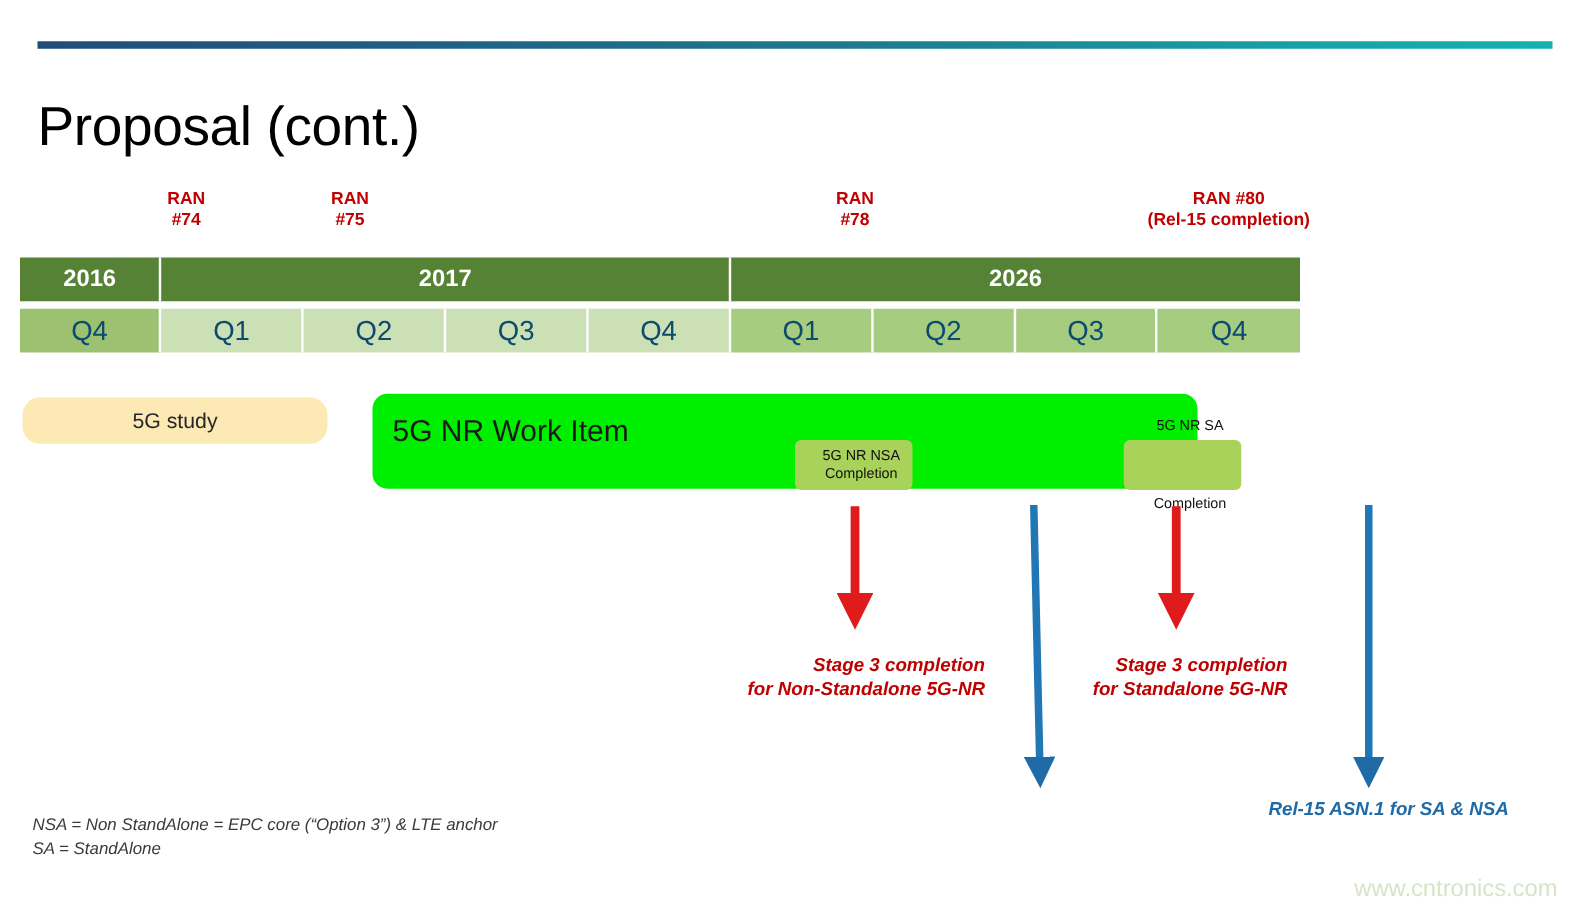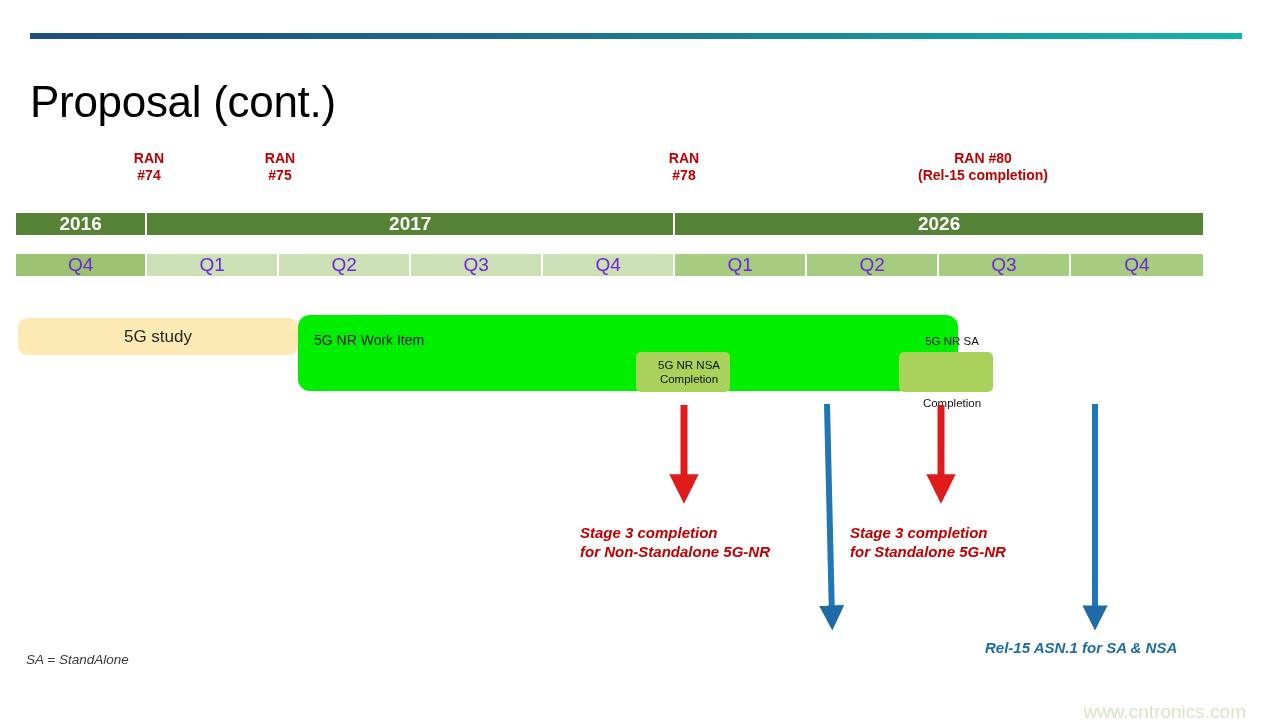--- a/index.html
+++ b/index.html
@@ -51,43 +51,42 @@
     line-height: 17px;
     text-align: center;
     white-space: nowrap;
   }
   .ran-label .l1, .ran-label .l2 { display: block; }
 
   
   .tl-years, .tl-quarters {
     position: absolute;
     left: 16px;
-    width: 1187px;
-    display: flex;
-    align-items: center;
+    width: 1024px;
+    display: flex;
   }
   .tl-years { top: 206px; height: 35px; }
   .tl-quarters { top: 247px; height: 35px; }
 
   .year-cell {
     background: #558234;
     color: #ffffff;
     font-weight: bold;
     font-size: 19px;
     display: flex;
     align-items: center;
     justify-content: center;
     border-right: 2px solid #ffffff;
     box-sizing: border-box;
   }
   .year-cell:last-child { border-right: none; }
 
   .q-cell {
-    color: #6d28d9;
-    font-size: 19px;
+    color: #0c4a6e;
+    font-size: 22px;
     display: flex;
     align-items: center;
     justify-content: center;
     border-right: 2px solid #ffffff;
     box-sizing: border-box;
   }
   .q-cell:last-child { border-right: none; }
   .q-2016 { background: #9CC271; }
   .q-2017 { background: #CBE0B5; }
   .q-2018 { background: #A6CC7F; }
@@ -96,35 +95,36 @@
   .bar {
     position: absolute;
     box-sizing: border-box;
     border-radius: 9px;
     display: flex;
     align-items: center;
   }
   .bar-study {
     left: 18px;
     top: 318px;
-    width: 280px;
+    width: 244px;
     height: 37px;
     background: #FCE9B4;
     justify-content: center;
     color: #262626;
     font-size: 17px;
+    border-radius: 14px;
   }
   .bar-work {
     left: 298px;
     top: 315px;
     width: 660px;
     height: 76px;
     background: #00EE00;
     color: #1a1a1a;
-    font-size: 14px;
+    font-size: 24px;
     padding-left: 16px;
     border-radius: 12px;
   }
   .bar-work .bar-work-label {
     position: absolute;
     left: 16px;
     top: 17px;
   }
   .bar-further {
     left: 974px;
@@ -170,21 +170,21 @@
     left: 0;
     top: 0;
     width: 1268px;
     height: 727px;
     pointer-events: none;
   }
 
   
   .anno {
     position: absolute;
-    text-align: left;
+    text-align: right;
     white-space: nowrap;
     font-style: italic;
     font-weight: bold;
   }
   .anno-red { color: #C00000; font-size: 15px; line-height: 19px; }
   .anno-blue { color: #1F6BA8; font-size: 15px; }
   .anno .l1, .anno .l2 { display: block; }
 
   
   .footnote {
@@ -291,18 +291,19 @@
     <span class="l2">for Non-Standalone 5G-NR</span>
   </div>
   <div class="anno anno-red" style="left:850px; top:523px; width:180px;">
     <span class="l1">Stage 3 completion</span>
     <span class="l2">for Standalone 5G-NR</span>
   </div>
 
   <div class="anno anno-blue" style="left:985px; top:639px; width:222px;">Rel-15 ASN.1 for SA &amp; NSA</div>
 
   <div class="footnote">
+    <span>NSA = Non StandAlone = EPC core (“Option 3”) &amp; LTE anchor</span>
     <span>SA = StandAlone</span>
   </div>
 
   <div class="watermark">www.cntronics.com</div>
 
 </div>
 
 </body></html>

